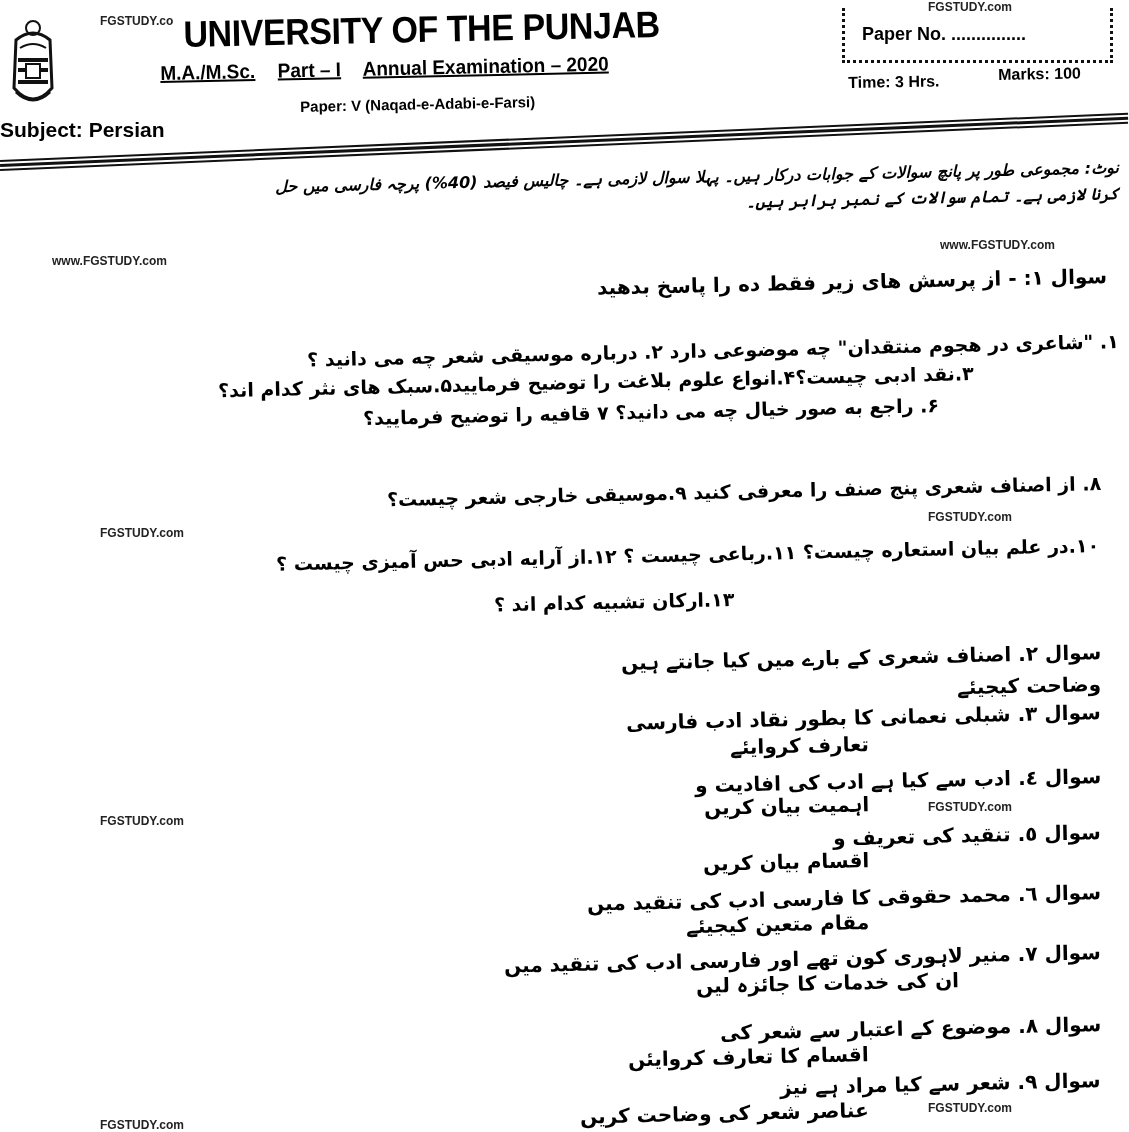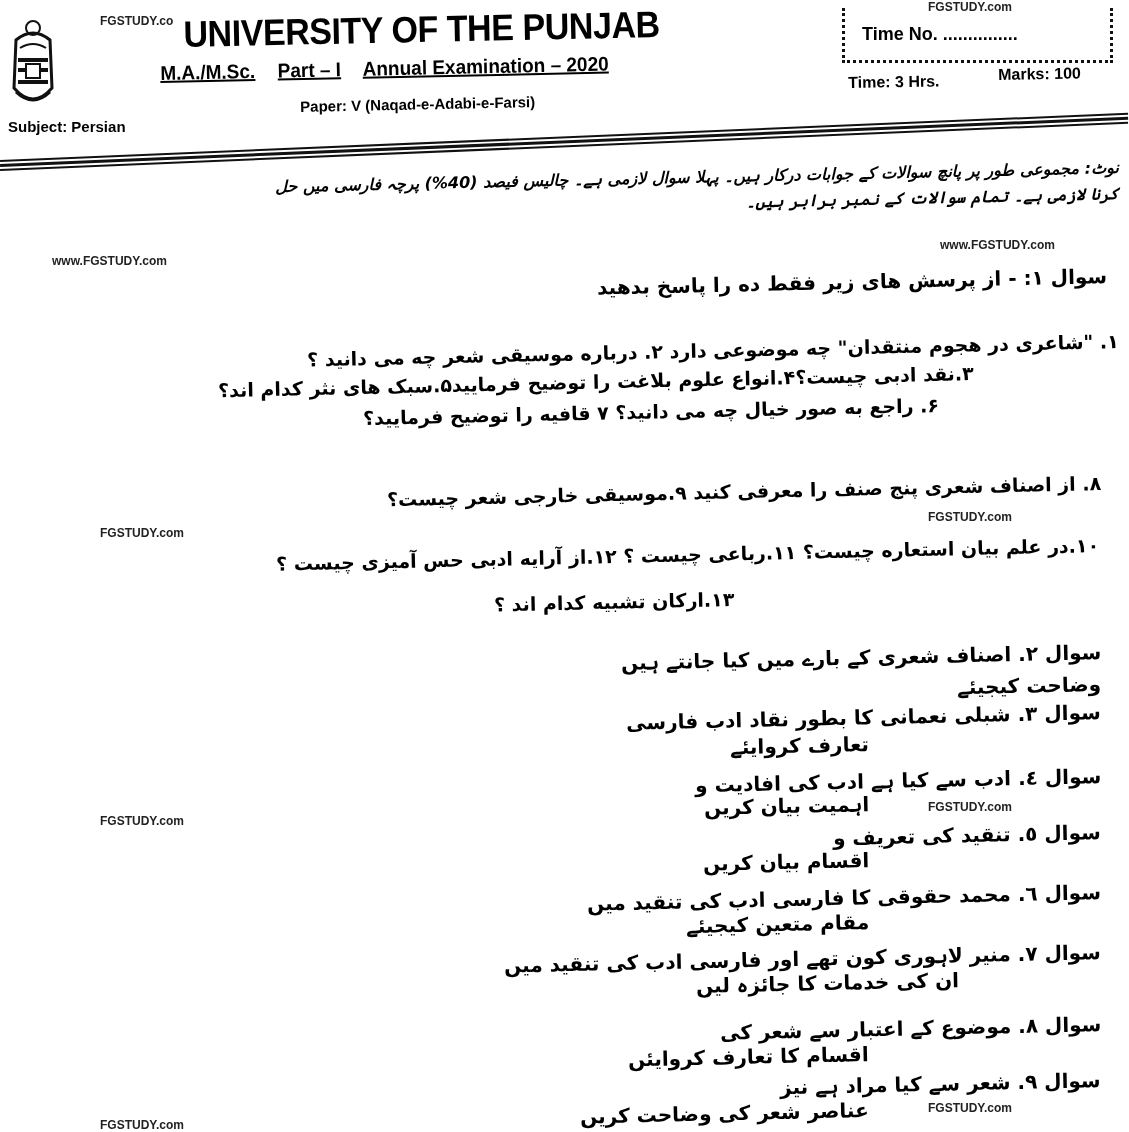--- a/index.html
+++ b/index.html
@@ -4,21 +4,21 @@
 <style>
   html, body { margin:0; padding:0; background:#ffffff; }
   body { width:1129px; height:1132px; position:relative; overflow:hidden; font-family:"DejaVu Sans", sans-serif; color:#000; }
   .abs { position:absolute; }
   .wm { position:absolute; font-family:"Liberation Sans", sans-serif; font-size:12px; color:#222; white-space:nowrap;font-weight:bold; }
   .logo { left:8px; top:18px; width:50px; height:96px; }
   .uni-title { left:183px; top:14px; font-family:"Liberation Sans", sans-serif; font-weight:bold; font-size:37px; letter-spacing:-0.5px; transform:rotate(-1.2deg) scaleX(0.92); transform-origin:left top; white-space:nowrap; }
   .exam-line { left:160px; top:62px; font-family:"Liberation Sans", sans-serif; font-weight:bold; font-size:20px; transform:rotate(-1.2deg) scaleX(0.95); transform-origin:left top; white-space:nowrap; }
   .exam-line span { text-decoration:underline; margin-right:18px; }
   .paper-line { left:300px; top:98px; font-family:"Liberation Sans", sans-serif; font-weight:bold; font-size:15px; transform:rotate(-1.2deg); transform-origin:left top; white-space:nowrap; }
-  .subject { left:8px; top:118px; font-family:"Liberation Sans", sans-serif; font-weight:bold; font-size:15px; white-space:nowrap; }
+  .subject { left:0; top:118px; font-family:"Liberation Sans", sans-serif; font-weight:bold; font-size:21px; white-space:nowrap; }
   .rollbox { left:842px; top:8px; width:265px; height:52px; border-left:3px dotted #111; border-right:3px dotted #111; border-bottom:3px dotted #111; }
   .roll-label { left:862px; top:24px; font-family:"Liberation Sans", sans-serif; font-weight:bold; font-size:18px; white-space:nowrap; }
   .time { left:848px; top:74px; font-family:"Liberation Sans", sans-serif; font-weight:bold; font-size:16px; white-space:nowrap; transform:rotate(-1deg); transform-origin:left top; }
   .marks { left:998px; top:66px; font-family:"Liberation Sans", sans-serif; font-weight:bold; font-size:16px; white-space:nowrap; transform:rotate(-1deg); transform-origin:left top; }
   .rule { position:absolute; height:0; border-top:2px solid #111; transform-origin:left top; }
   .urdu { position:absolute; direction:rtl; text-align:right; font-family:"DejaVu Sans", sans-serif; font-weight:bold; white-space:nowrap; unicode-bidi:plaintext; }
   .note { font-size:17px; font-weight:bold; font-style:italic; }
   .q { font-size:20px; }
   .tilt { transform:rotate(-1.3deg); transform-origin:right center; }
 </style>
@@ -43,21 +43,21 @@
 <div class="abs exam-line">
   <span>M.A./M.Sc.</span>
   <span>Part – I</span>
   <span>Annual Examination – 2020</span>
 </div>
 
 <div class="abs paper-line">Paper: V (Naqad-e-Adabi-e-Farsi)</div>
 <div class="abs subject">Subject: Persian</div>
 
 <div class="abs rollbox"></div>
-<div class="abs roll-label">Time No. ...............</div>
+<div class="abs roll-label">Paper No. ...............</div>
 <div class="abs time">Time: 3 Hrs.</div>
 <div class="abs marks">Marks: 100</div>
 
 <div class="rule" style="left:0;top:160px;width:1129px;transform:rotate(-2.4deg);"></div>
 <div class="rule" style="left:0;top:164px;width:1129px;transform:rotate(-2.4deg);border-top-width:3px;"></div>
 <div class="rule" style="left:0;top:169px;width:1129px;transform:rotate(-2.4deg);"></div>
 
 <div class="wm" style="left:100px;top:14px;">FGSTUDY.co</div>
 <div class="wm" style="left:928px;top:0px;">FGSTUDY.com</div>
 <div class="wm" style="left:940px;top:238px;">www.FGSTUDY.com</div>

